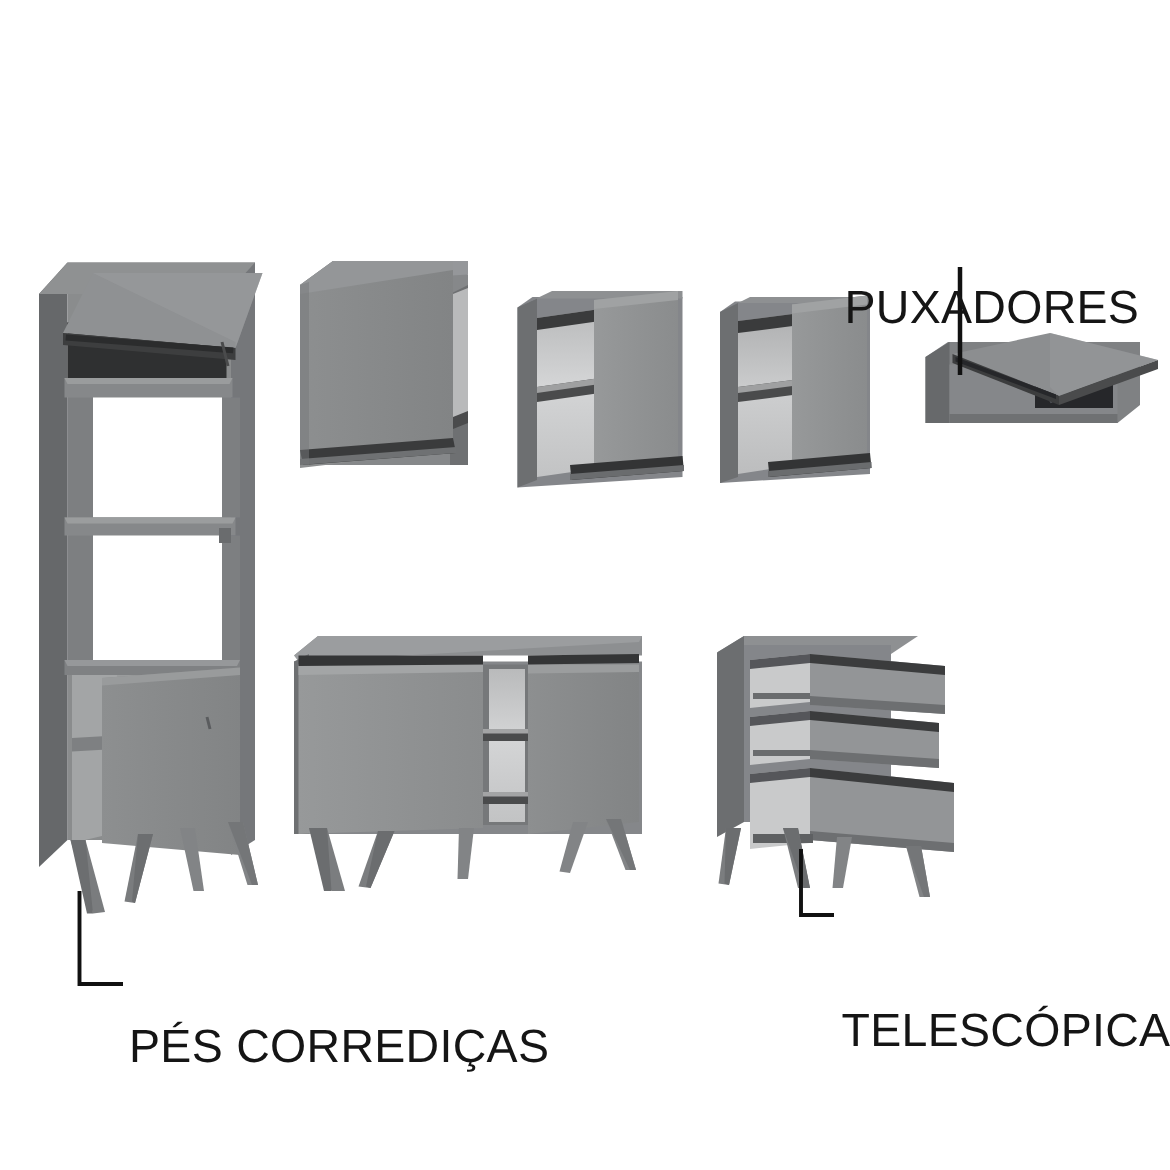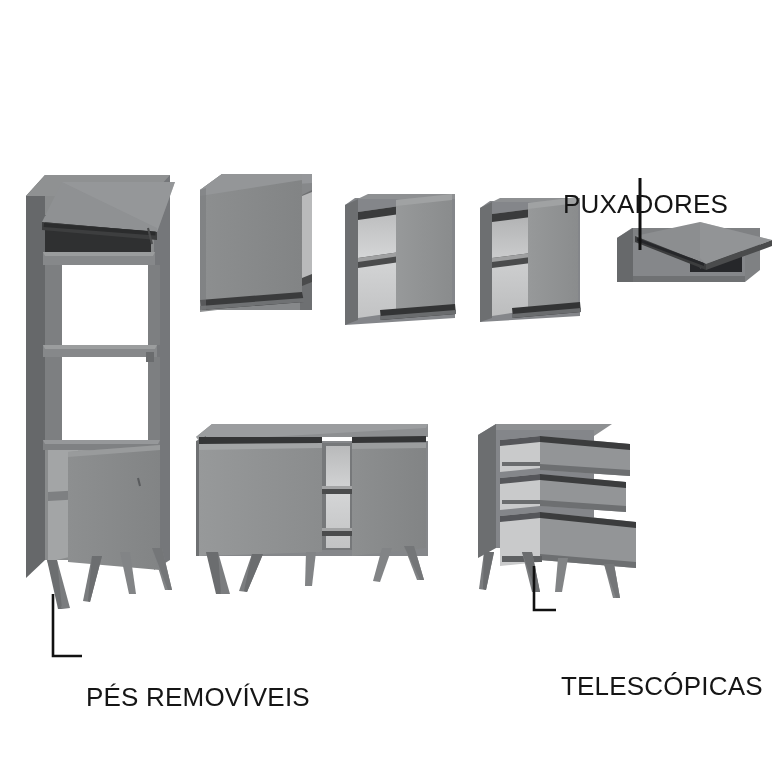--- a/index.html
+++ b/index.html
@@ -19,21 +19,21 @@
     position: absolute;
     inset: 0;
     width: 780px;
     height: 780px;
   }
   .callout {
     position: absolute;
     color: #151515;
     font-family: "Liberation Sans", sans-serif;
     font-weight: 400;
-    font-size: 26px;
+    font-size: 31px;
     line-height: 33px;
     letter-spacing: 0.2px;
     white-space: pre;
   }
   .callout .cl {
     display: block;
   }
   #callout-handles {
     left: 563px;
     top: 122px;
@@ -310,21 +310,21 @@
 
       <path d="M534,566 L534,610 L556,610" stroke="#111111" stroke-width="2.6" fill="none"></path>
     </g>
   </svg>
 
   <div class="callout" id="callout-handles">
     <span class="cl">PUXADORES</span>
   </div>
 
   <div class="callout" id="callout-feet">
-    <span class="cl">PÉS REMOVÍVEIS</span>
+    <span class="cl">PÉS CORREDIÇAS</span>
     
     
   </div>
 
   <div class="callout" id="callout-slides">
     <span class="cl">TELESCÓPICAS</span>
   </div>
 
 </div>
 

